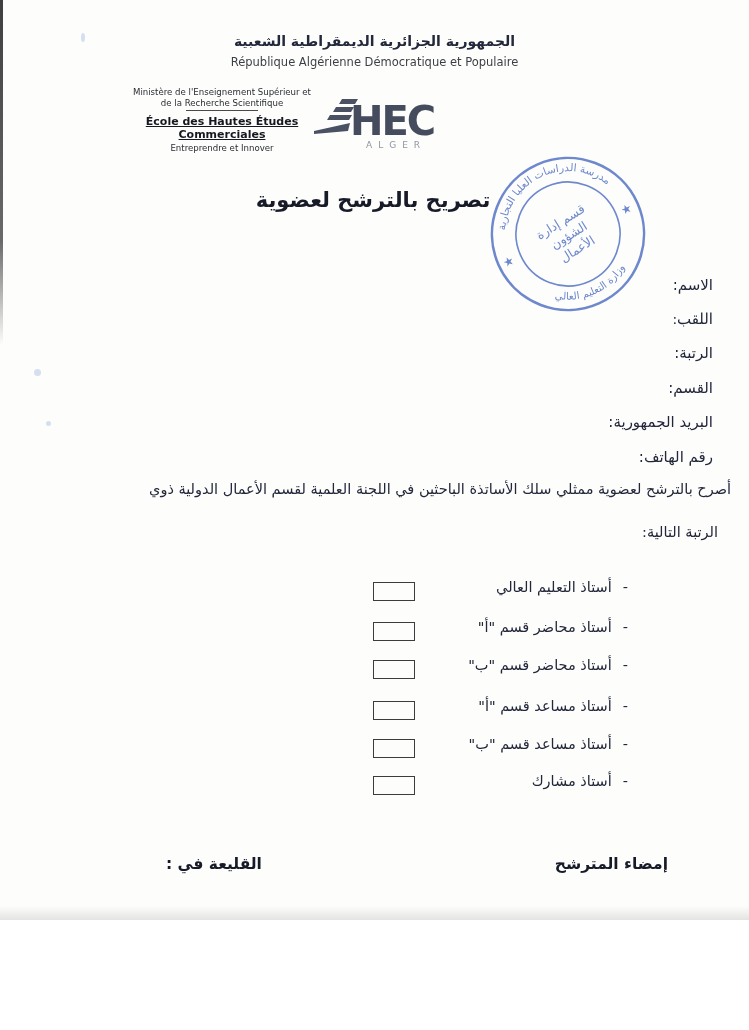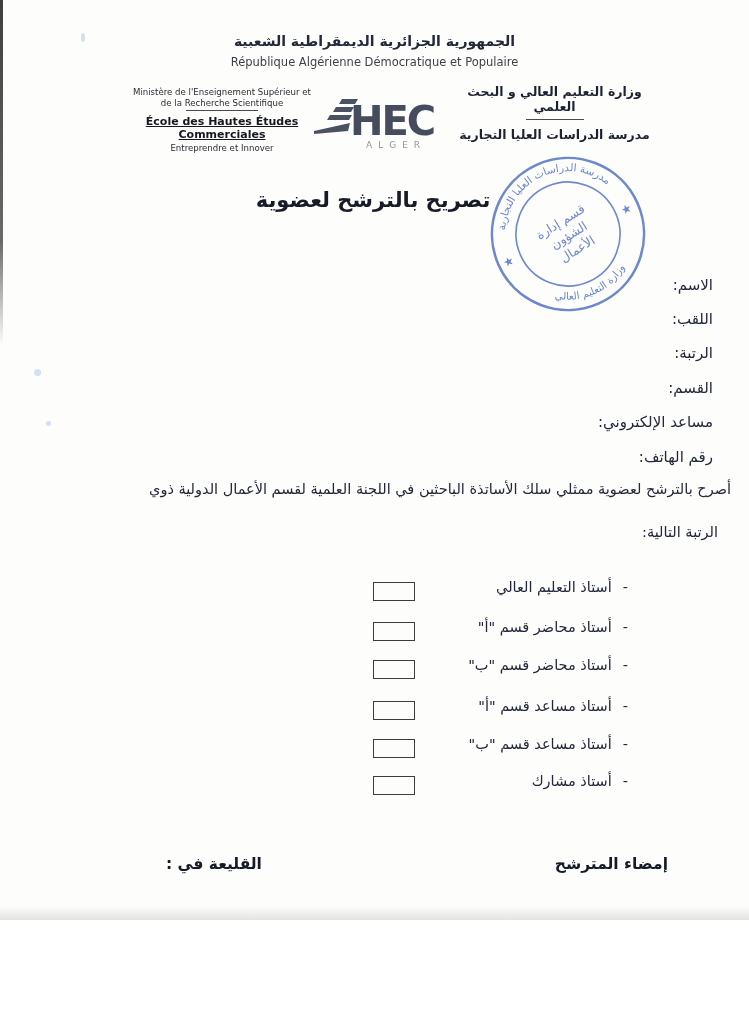--- a/index.html
+++ b/index.html
@@ -80,25 +80,20 @@
         <polygon points="28,6 44,6 41,11 25,11"></polygon>
         <polygon points="22,14 40,14 37,19 19,19"></polygon>
         <polygon points="16,22 38,22 35,27 13,27"></polygon>
         <polygon points="0,38 36,30 34,38 0,41"></polygon>
       </g>
       <text x="36" y="42" font-size="40" font-weight="bold" letter-spacing="-2" fill="#454c5e" font-family="DejaVu Sans, sans-serif">HEC</text>
       <text x="52" y="55" font-size="9" letter-spacing="6" fill="#8f95a1" font-family="DejaVu Sans, sans-serif">ALGER</text>
     </svg>
   </div>
 
-  <div class="hdr-right">
-    <div class="ministry-ar">وزارة التعليم العالي و البحث العلمي</div>
-    <div class="sep"></div>
-    <div class="school-ar">مدرسة الدراسات العليا التجارية</div>
-  </div>
 
   <svg class="stamp" width="164" height="164" viewBox="0 0 164 164">
     <g transform="rotate(-24 82 82)">
       <circle cx="82" cy="82" r="76" fill="none" stroke="#4f6fc3" stroke-width="2.6"></circle>
       <circle cx="82" cy="82" r="52" fill="none" stroke="#4f6fc3" stroke-width="1.6"></circle>
       <path id="stamp-top-arc" d="M 20.4 68.9 A 63 63 0 0 1 143.6 68.9" fill="none" stroke="none"></path>
       <path id="stamp-bot-arc" d="M 17.5 95.7 A 66 66 0 0 0 146.5 95.7" fill="none" stroke="none"></path>
       <text font-size="10.6" fill="#4f6fc3" font-family="DejaVu Sans, sans-serif">
         <textPath href="#stamp-top-arc" startOffset="50%" text-anchor="middle">مدرسة الدراسات العليا التجارية</textPath>
       </text>
@@ -111,24 +106,24 @@
         <text x="82" y="72" font-size="12.5" fill="#4f6fc3" text-anchor="middle">قسم إدارة</text>
         <text x="82" y="88" font-size="12.5" fill="#4f6fc3" text-anchor="middle">الشؤون</text>
         <text x="82" y="104" font-size="12.5" fill="#4f6fc3" text-anchor="middle">الأعمال</text>
       </g>
     </g>
   </svg>
 
   <div class="title1">تصريح بالترشح لعضوية</div>
 
   <div class="field-row" style="top:276px;">الاسم:</div>
-  <div class="field-row" style="top:310px;">اللقب:</div>
+  <div class="field-row" style="top:310px;font-family:Liberation Serif, serif;">اللقب:</div>
   <div class="field-row" style="top:344px;">الرتبة:</div>
   <div class="field-row" style="top:379px;">القسم:</div>
-  <div class="field-row" style="top:413px;">مساعد الإلكتروني:</div>
+  <div class="field-row" style="top:413px;">البريد الجمهورية:</div>
   <div class="field-row" style="top:448px;">رقم الهاتف:</div>
 
   <div class="decl1">أصرح بالترشح لعضوية ممثلي سلك الأساتذة الباحثين في اللجنة العلمية لقسم الأعمال الدولية ذوي</div>
   <div class="decl2">الرتبة التالية:</div>
 
   <div class="rank-row" style="top:579px;">
     <span class="rank-line">
       <span>-</span>
       <span>أستاذ التعليم العالي</span>
     </span>

